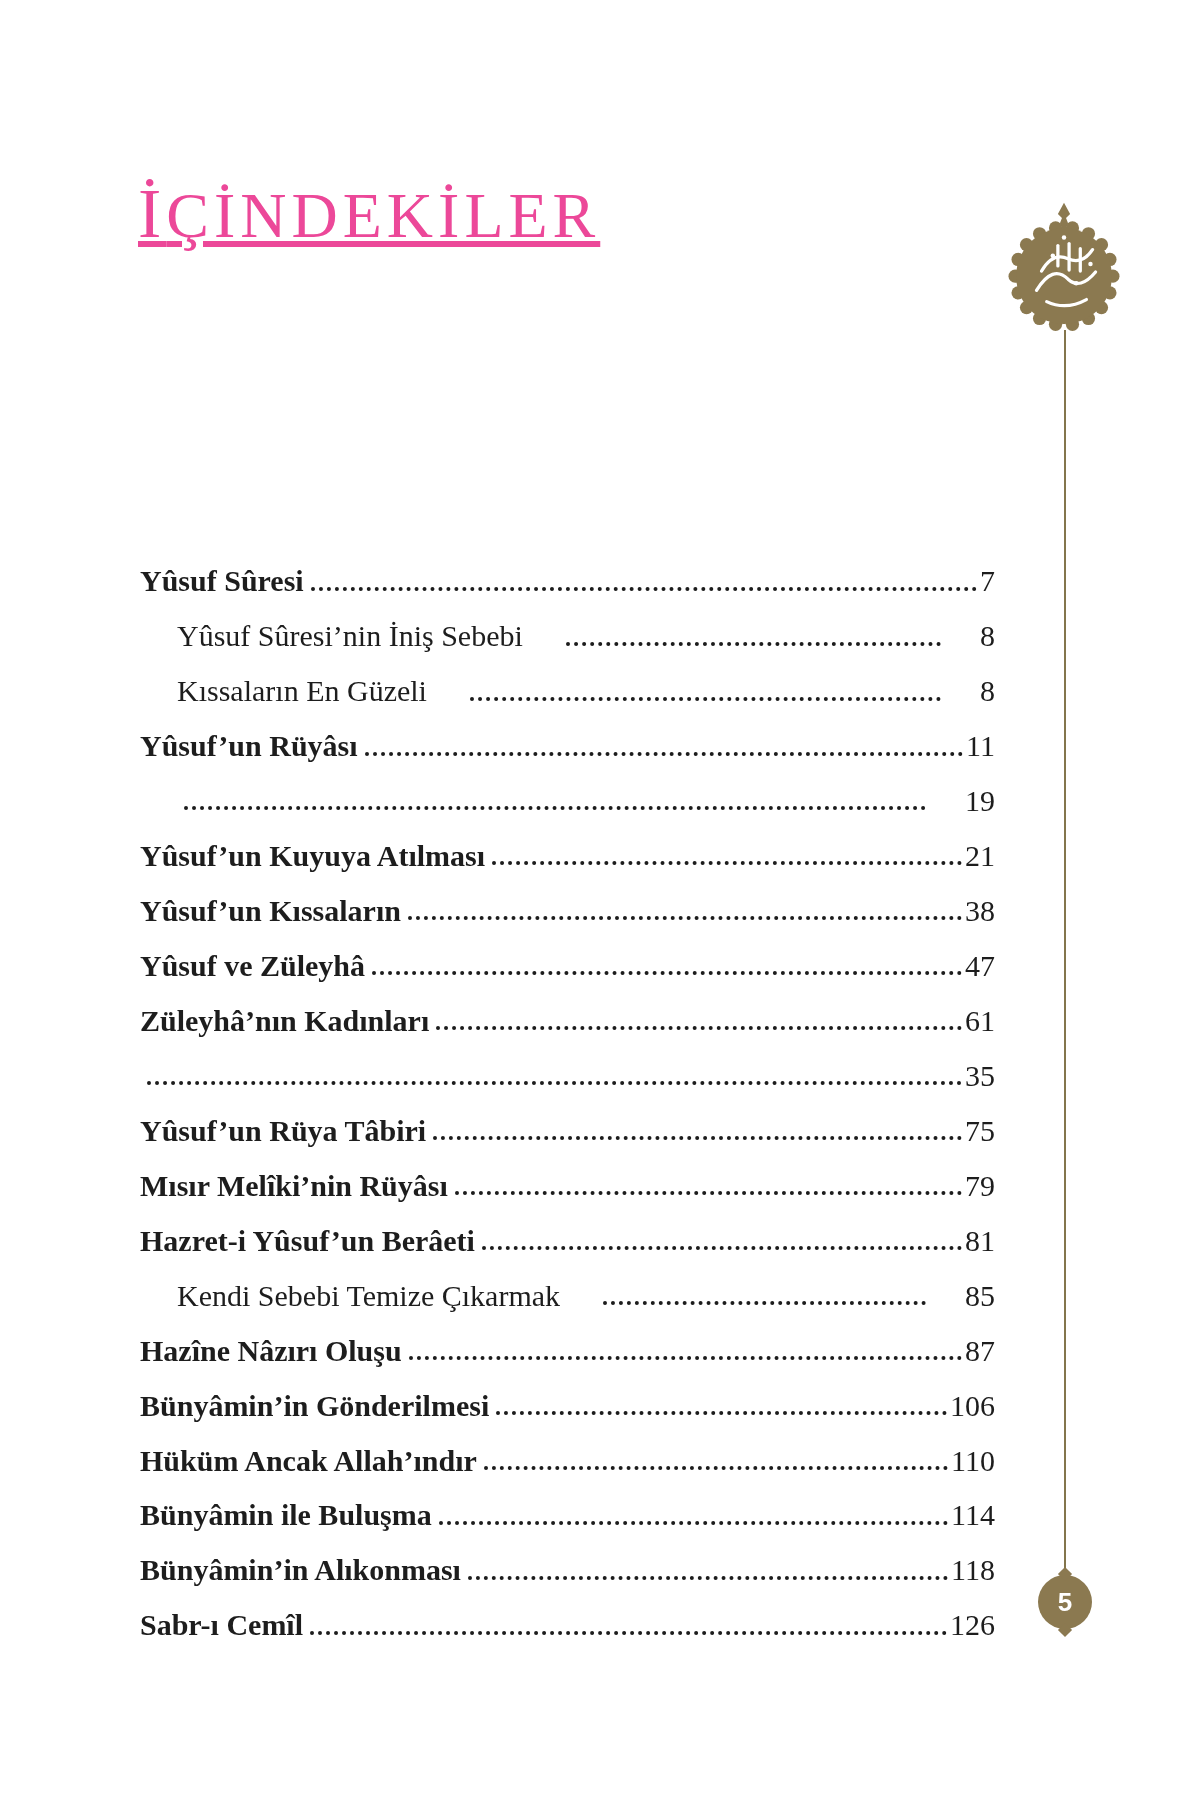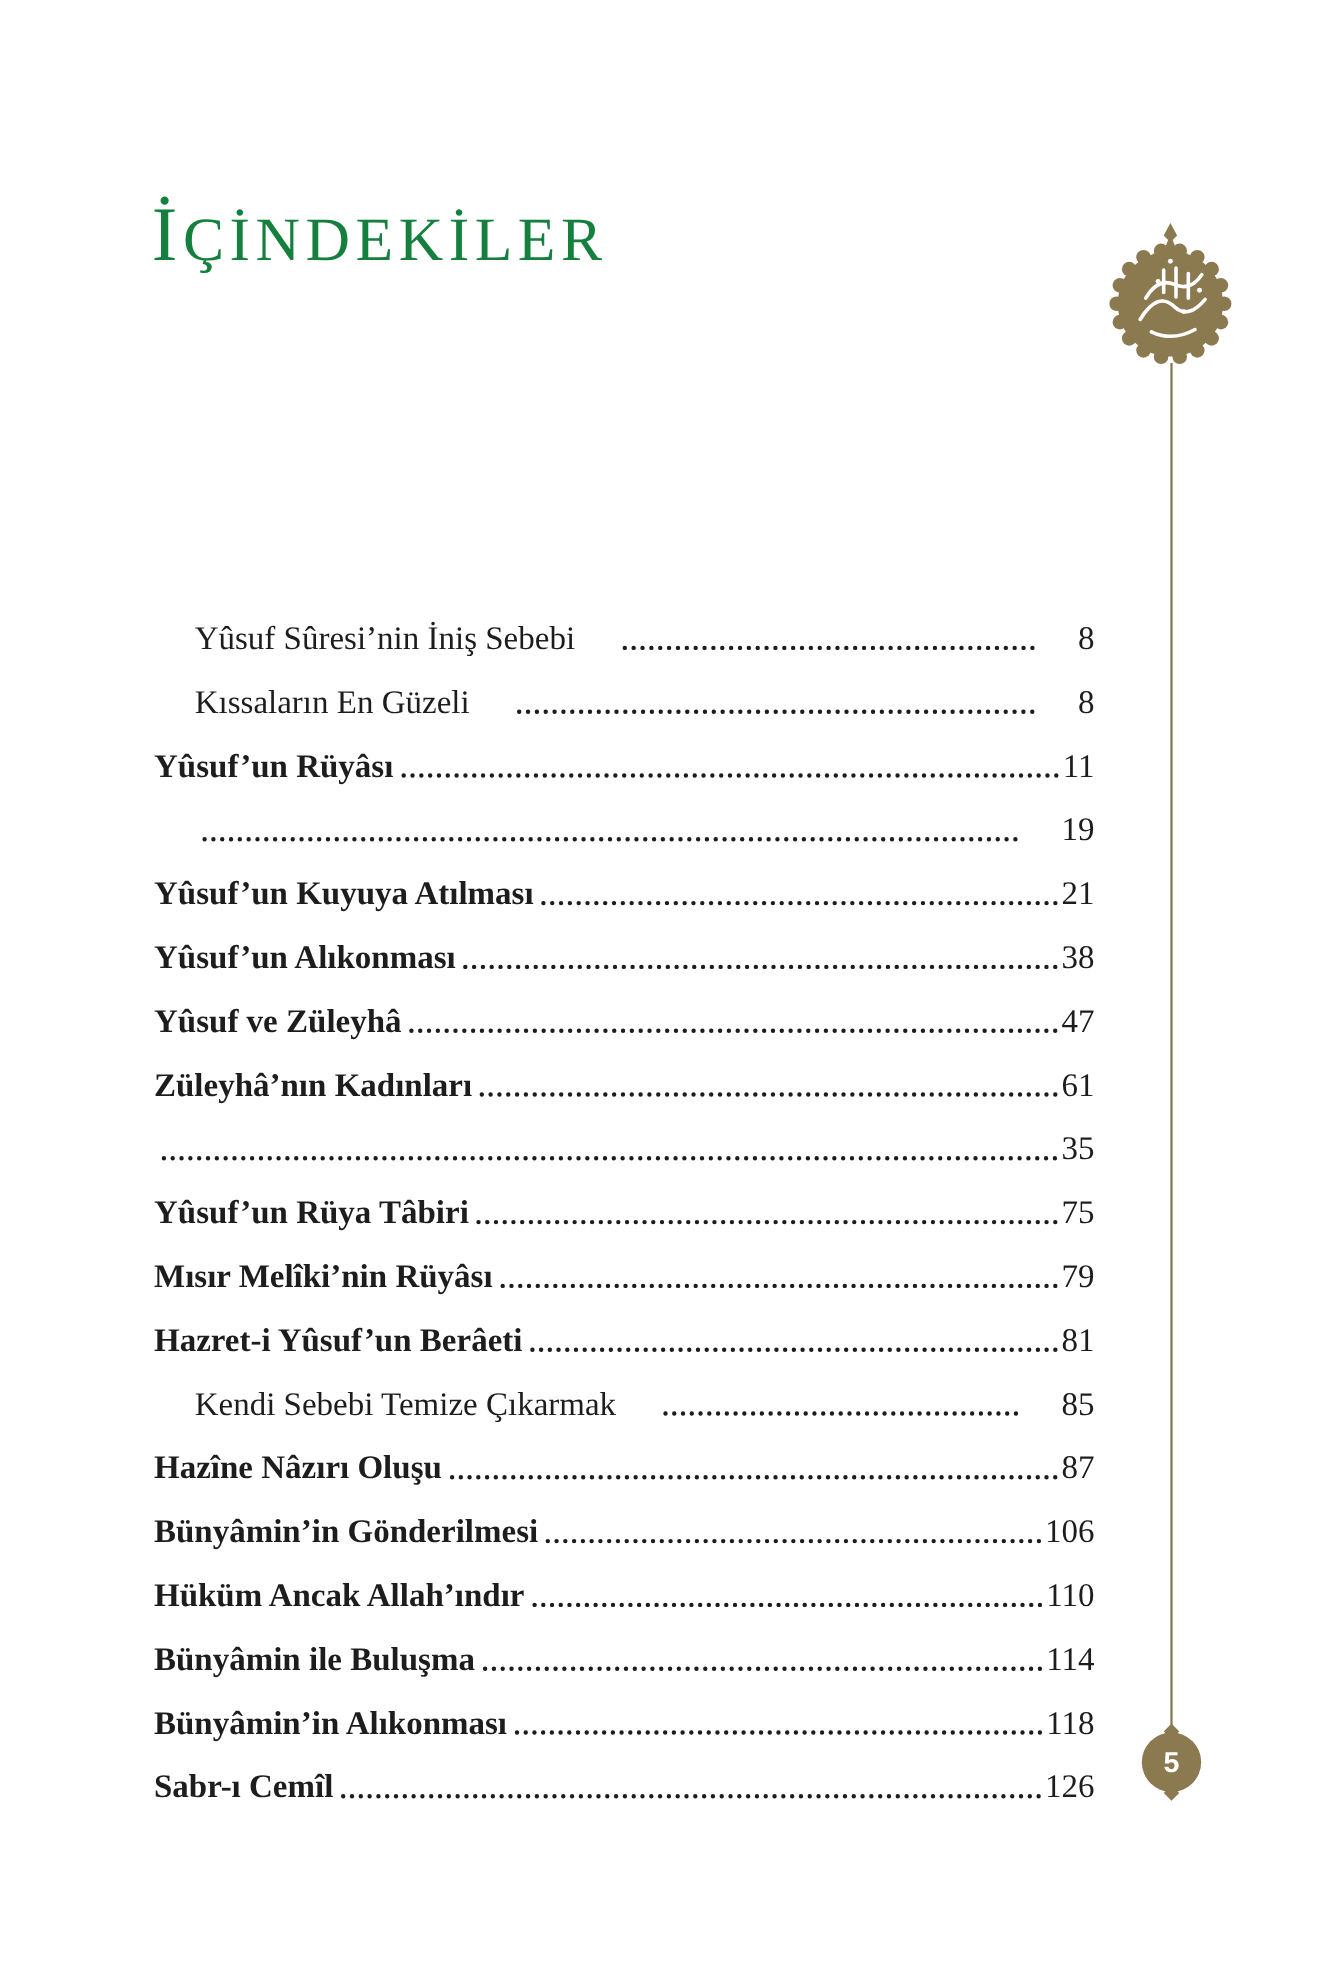--- a/index.html
+++ b/index.html
@@ -10,24 +10,25 @@
     background:#ffffff;
     font-family:"Liberation Serif",serif;
     overflow:hidden;
   }
   
   .page-title{
     position:absolute;
     left:138px;top:172px;
     margin:0;
     font-weight:normal;
-    color:#15803d;
-    font-size:56px;
+    color:#ec4899;
+    font-size:64px;
     letter-spacing:5px;
     line-height:1.2;
+    text-decoration:underline;
   }
   .page-title::first-letter{
     font-size:70px;
   }
   
   .medallion{
     position:absolute;
     left:1008px;top:202px;
     width:112px;height:132px;
   }
@@ -147,20 +148,25 @@
         <circle cx="67" cy="79" r="2.2"></circle>
         <circle cx="81" cy="60" r="2.2"></circle>
         <circle cx="55" cy="34" r="2.2"></circle>
       </g>
     </svg>
   </div>
 
   <div class="vline"></div>
 
   <div class="toc" id="toc">
+      <div class="toc-row main">
+        <span class="toc-label">Yûsuf Sûresi</span>
+        <span class="toc-dots"></span>
+        <span class="toc-page">7</span>
+      </div>
       <div class="toc-row sub">
         <span class="toc-label">Yûsuf Sûresi’nin İniş Sebebi</span>
         <span class="toc-dots"></span>
         <span class="toc-page">8</span>
       </div>
       <div class="toc-row sub">
         <span class="toc-label">Kıssaların En Güzeli</span>
         <span class="toc-dots"></span>
         <span class="toc-page">8</span>
       </div>
@@ -172,21 +178,21 @@
       <div class="toc-row sub">
         <span class="toc-dots"></span>
         <span class="toc-page">19</span>
       </div>
       <div class="toc-row main">
         <span class="toc-label">Yûsuf’un Kuyuya Atılması</span>
         <span class="toc-dots"></span>
         <span class="toc-page">21</span>
       </div>
       <div class="toc-row main">
-        <span class="toc-label">Yûsuf’un Alıkonması</span>
+        <span class="toc-label">Yûsuf’un Kıssaların</span>
         <span class="toc-dots"></span>
         <span class="toc-page">38</span>
       </div>
       <div class="toc-row main">
         <span class="toc-label">Yûsuf ve Züleyhâ</span>
         <span class="toc-dots"></span>
         <span class="toc-page">47</span>
       </div>
       <div class="toc-row main">
         <span class="toc-label">Züleyhâ’nın Kadınları</span>

